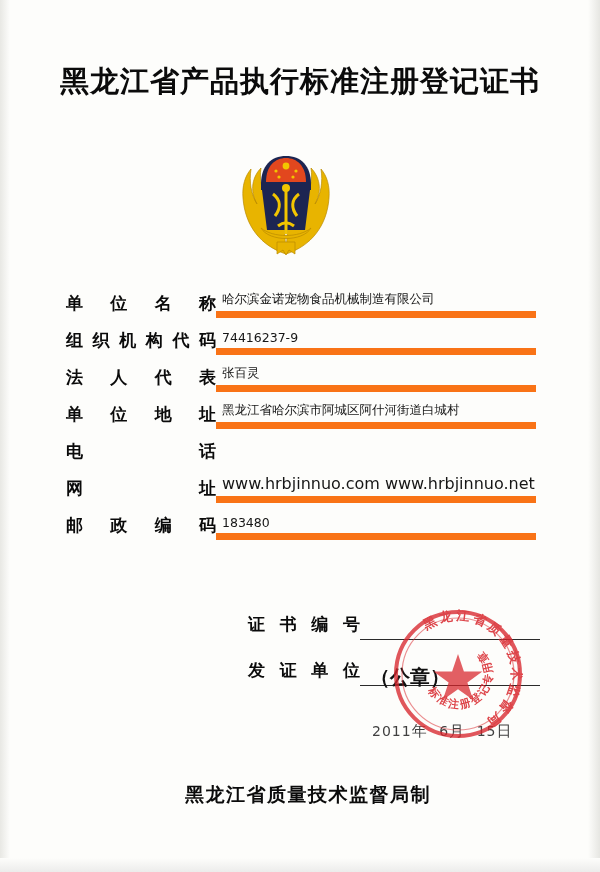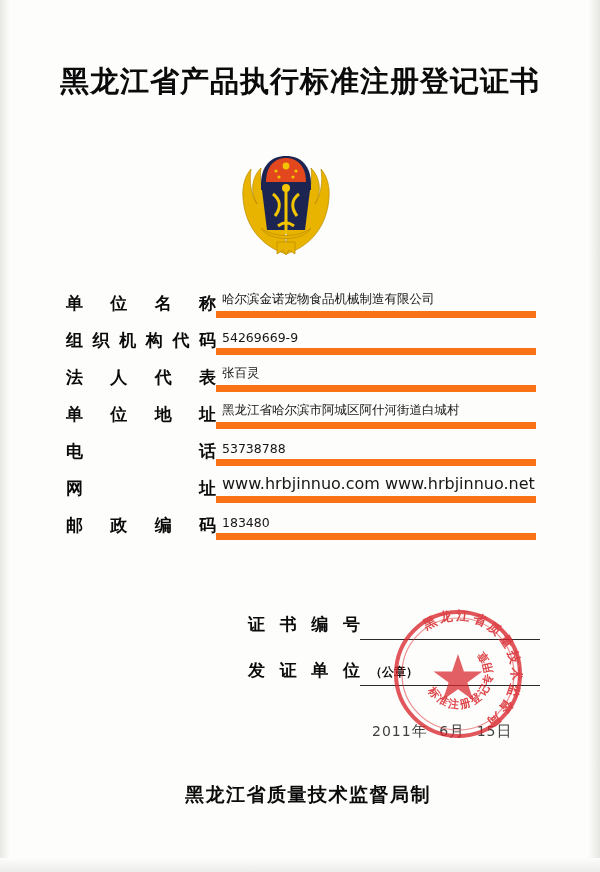--- a/index.html
+++ b/index.html
@@ -131,21 +131,21 @@
     height: 22px;
     font-family: "DejaVu Serif", "Liberation Serif", serif;
     font-size: 15px;
     color: #101010;
     padding-left: 10px;
     box-sizing: border-box;
   }
   .seal-placeholder {
     font-family: Liberation Sans, sans-serif;
     font-weight: bold;
-    font-size: 12px;
+    font-size: 20px;
     color: #111;
   }
 
   .date-row {
     position: absolute;
     top: 722px;
     left: 372px;
     font-family: "DejaVu Serif", "Liberation Serif", serif;
     font-size: 15px;
     color: #404040;
@@ -243,21 +243,21 @@
 
     <div class="field-row">
       <div class="field-label">
         <span class="ch">组</span>
         <span class="ch">织</span>
         <span class="ch">机</span>
         <span class="ch">构</span>
         <span class="ch">代</span>
         <span class="ch">码</span>
       </div>
-      <div class="field-value">54269669-9</div>
+      <div class="field-value">74416237-9</div>
     </div>
 
     <div class="field-row">
       <div class="field-label">
         <span class="ch">法</span>
         <span class="ch">人</span>
         <span class="ch">代</span>
         <span class="ch">表</span>
       </div>
       <div class="field-value">张百灵</div>
@@ -271,21 +271,20 @@
         <span class="ch">址</span>
       </div>
       <div class="field-value">黑龙江省哈尔滨市阿城区阿什河街道白城村</div>
     </div>
 
     <div class="field-row">
       <div class="field-label">
         <span class="ch">电</span>
         <span class="ch">话</span>
       </div>
-      <div class="field-value">53738788</div>
     </div>
 
     <div class="field-row">
       <div class="field-label">
         <span class="ch">网</span>
         <span class="ch">址</span>
       </div>
       <div class="field-value small">www.hrbjinnuo.com   www.hrbjinnuo.net</div>
     </div>
 

